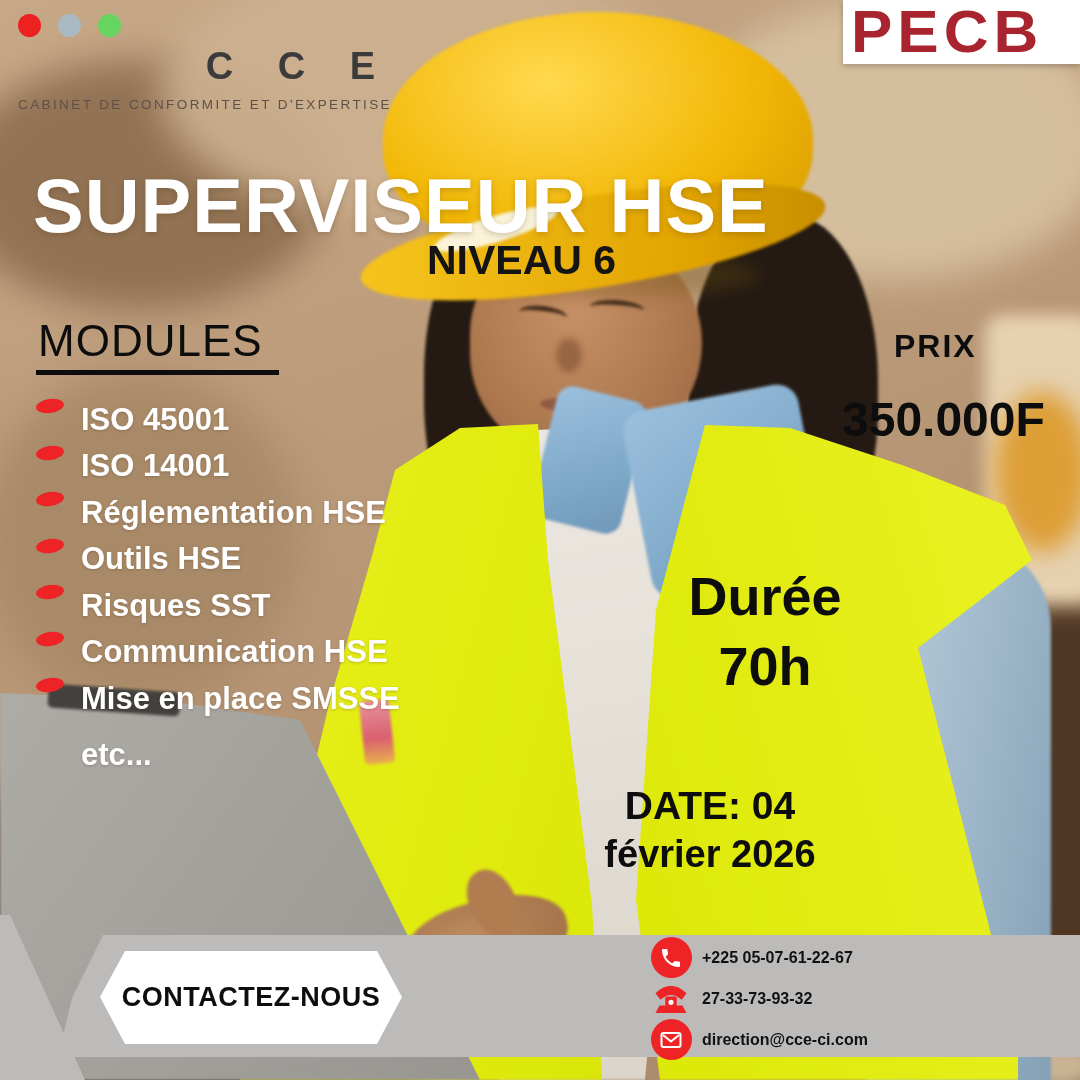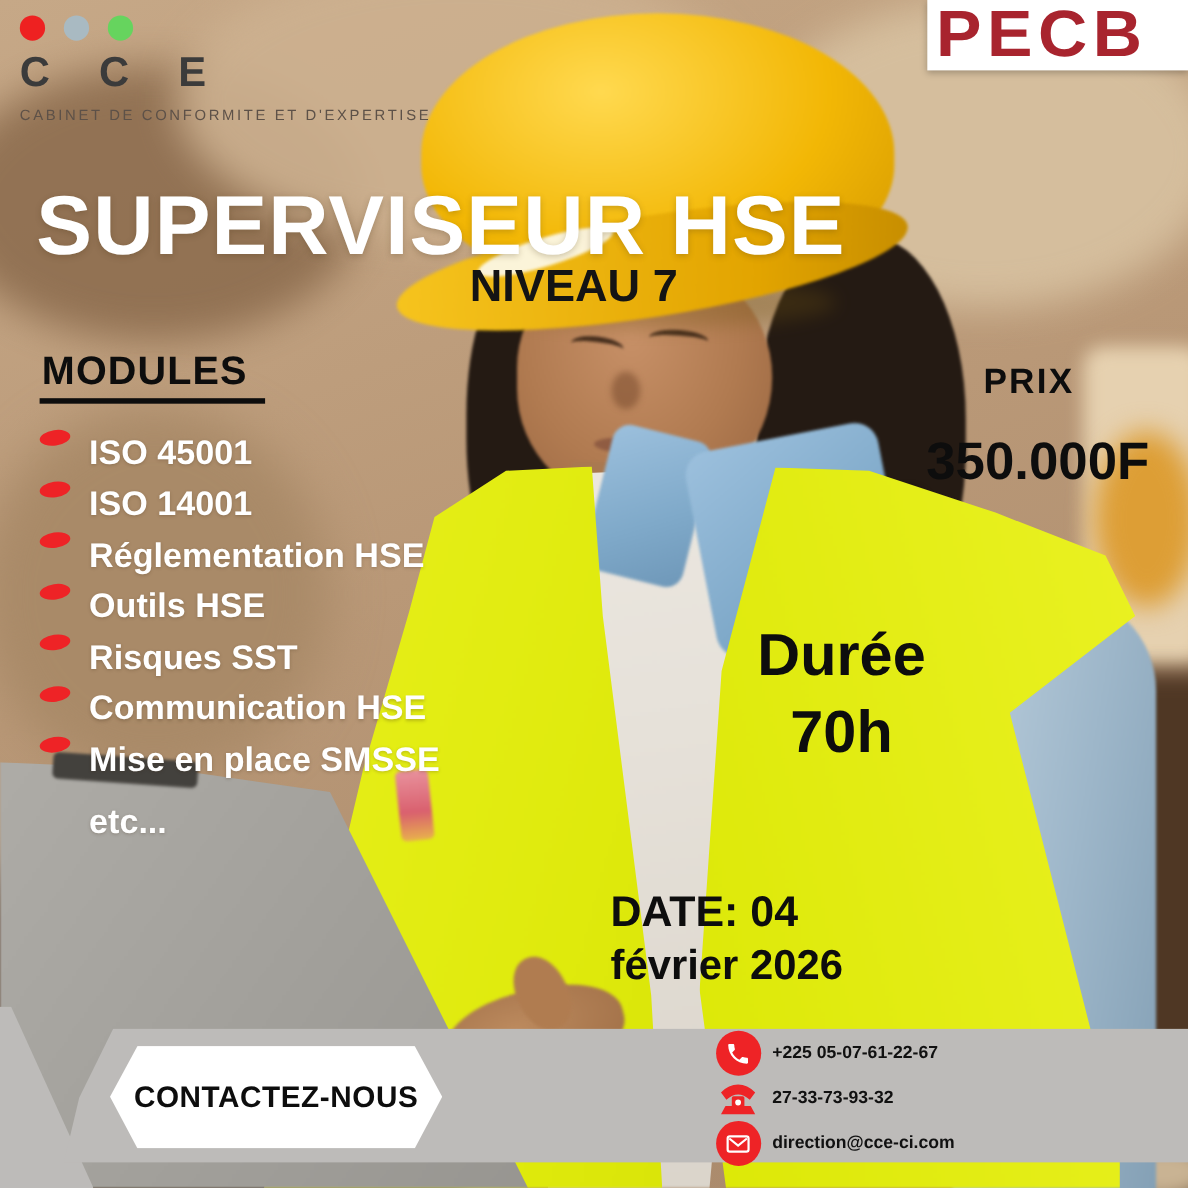--- a/index.html
+++ b/index.html
@@ -69,46 +69,46 @@
     background:radial-gradient(ellipse at 40% 40%,#bc8a5e,#9d6c44);transform:rotate(-14deg);}
   .thumb{left:470px;top:868px;width:46px;height:70px;border-radius:48%;
     background:#b07c50;transform:rotate(-26deg);}
   
   .cce{left:18px;top:14px;}
   .cce-dots{display:flex;gap:17px;}
   .dot{width:23px;height:23px;border-radius:50%;}
   .dot1{background:var(--dot-red,#ee2121);}
   .dot2{background:var(--dot-gray,#a9bac2);}
   .dot3{background:var(--dot-green,#66d45e);}
-  .cce-letters{margin-top:8px;font-size:38px;font-weight:600;letter-spacing:17px;color:#3b3b3b;}
+  .cce-letters{margin-top:8px;font-size:38px;font-weight:600;letter-spacing:17px;color:#3b3b3b;text-align:right;}
   .cce-tagline{margin-top:9px;font-size:13.5px;font-weight:500;letter-spacing:2.4px;color:#5d5148;text-align:center;}
   .pecb-box{left:843px;top:0;width:237px;height:64px;background:#fff;
     box-shadow:0 2px 6px rgba(0,0,0,.25);display:flex;align-items:center;}
   .pecb-text{padding-left:8px;font-size:62px;font-weight:800;letter-spacing:5px;
     color:var(--pecb-red,#a8242e);transform:scaleY(.96);line-height:1;}
   .title{left:33px;top:162px;font-size:76px;font-weight:800;letter-spacing:1px;color:#fff;
     text-shadow:0 2px 6px rgba(70,50,20,.25);white-space:nowrap;}
   .level{left:427px;top:237px;font-size:41px;font-weight:800;color:#141414;letter-spacing:0px;}
   .modules{left:36px;top:316px;}
-  .modules-h{display:inline-block;font-size:36px;font-weight:700;color:#0d0d0d;
+  .modules-h{display:inline-block;font-size:44px;font-weight:400;color:#0d0d0d;
     padding:0 16px 4px 2px;border-bottom:5px solid #0d0d0d;letter-spacing:1px;}
   .modules-list{margin-top:16px;}
   .module-row{display:flex;align-items:flex-end;height:46.5px;}
   .bullet{width:28px;height:14px;border-radius:50%;background:var(--accent-red,#ee2326);
     margin-right:17px;transform:rotate(-8deg);flex:0 0 auto;align-self:flex-start;margin-top:8px;}
   .module-label{font-size:31px;font-weight:700;color:#fff;white-space:nowrap;
     text-shadow:0 1px 3px rgba(60,40,20,.25);}
   .row-etc{margin-top:10px;}
   .no-bullet .bullet{visibility:hidden;}
   .price-label{left:894px;top:328px;font-size:32px;font-weight:700;color:#0d0d0d;letter-spacing:2px;}
   .price-value{left:842px;top:392px;font-size:48px;font-weight:800;color:#0d0d0d;white-space:nowrap;}
   .duree{left:640px;top:565px;width:250px;text-align:center;color:#0d0d0d;}
   .duree-label{font-size:54px;font-weight:800;}
   .duree-value{font-size:54px;font-weight:800;margin-top:8px;}
-  .datebox{left:555px;top:808px;width:310px;color:#0d0d0d;}
+  .datebox{left:555px;top:784px;width:310px;text-align:center;color:#0d0d0d;}
   .date-line1{font-size:39px;font-weight:800;}
   .date-line2{font-size:38px;font-weight:800;margin-top:5px;}
   
   .band{left:0;top:935px;width:1080px;height:122px;background:var(--band-gray,#bdbbb9);
     clip-path:polygon(103px 0,1080px 0,1080px 122px,58px 122px,72px 63px);}
   .band-tri{left:0;top:915px;width:85px;height:165px;background:var(--band-gray,#bdbbb9);
     clip-path:polygon(0 0,10px 0,85px 165px,0 165px);}
   .contact-btn{left:100px;top:951px;width:302px;height:93px;background:#fff;
     clip-path:polygon(0 46px,25px 0,277px 0,302px 46px,277px 93px,25px 93px);
     display:flex;align-items:center;justify-content:center;cursor:pointer;}
@@ -171,21 +171,21 @@
     </div>
     <div class="cce-letters">C C E</div>
     <div class="cce-tagline">CABINET DE CONFORMITE ET D'EXPERTISE</div>
   </div>
 
   <div class="abs title">SUPERVISEUR HSE</div>
 
   <div class="abs pecb-box">
     <div class="pecb-text">PECB</div>
   </div>
-  <div class="abs level">NIVEAU 7</div>
+  <div class="abs level">NIVEAU 6</div>
 
   <div class="abs modules">
     <div class="modules-h">MODULES</div>
     <div class="modules-list">
       <div class="module-row">
         <span class="bullet"></span>
         <span class="module-label">ISO 45001</span>
       </div>
       <div class="module-row">
         <span class="bullet"></span>

